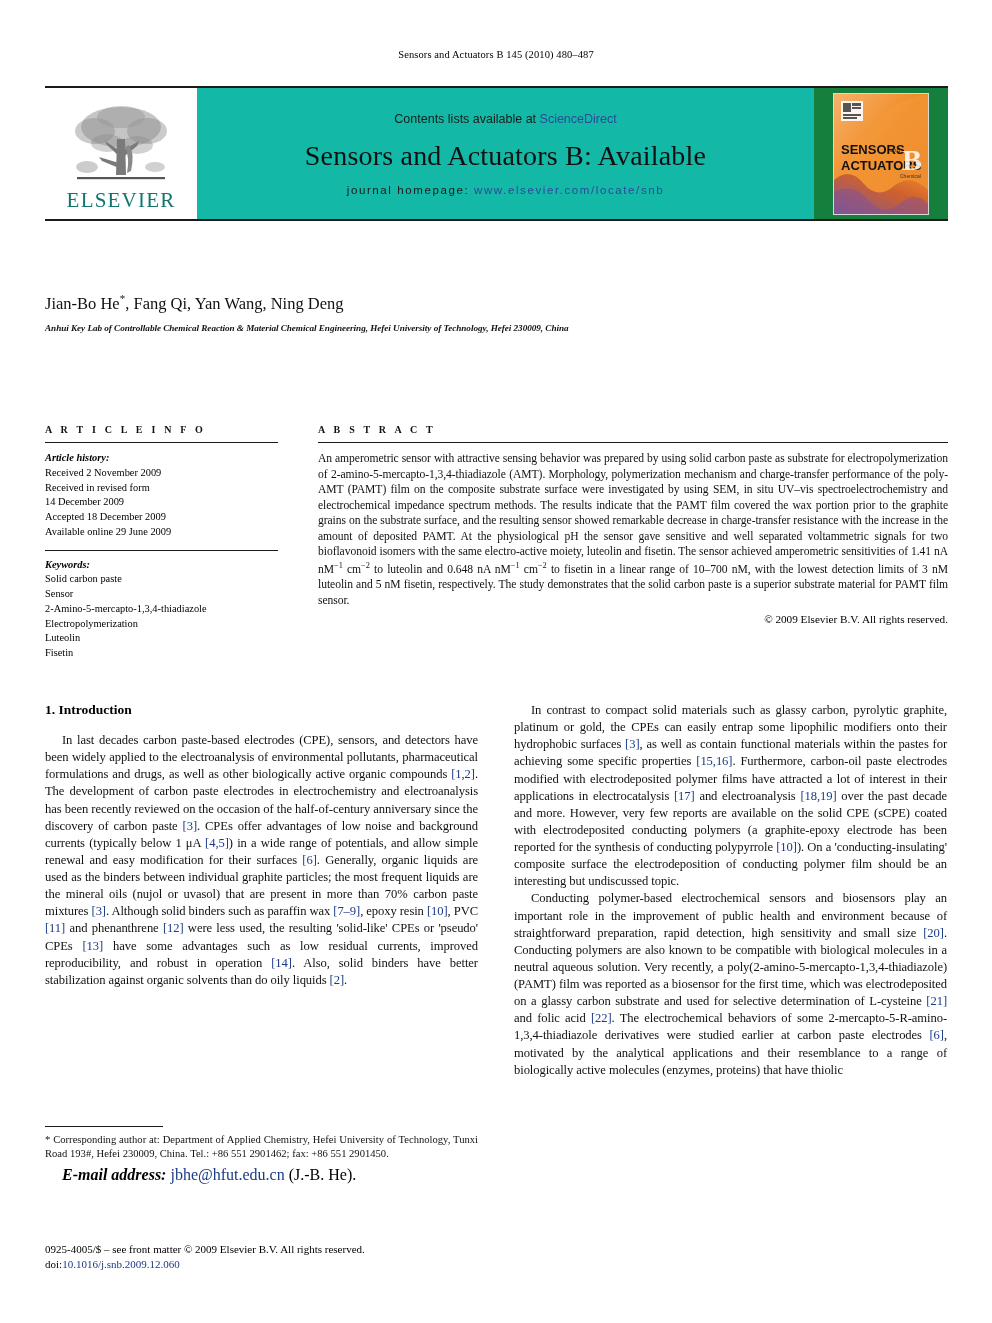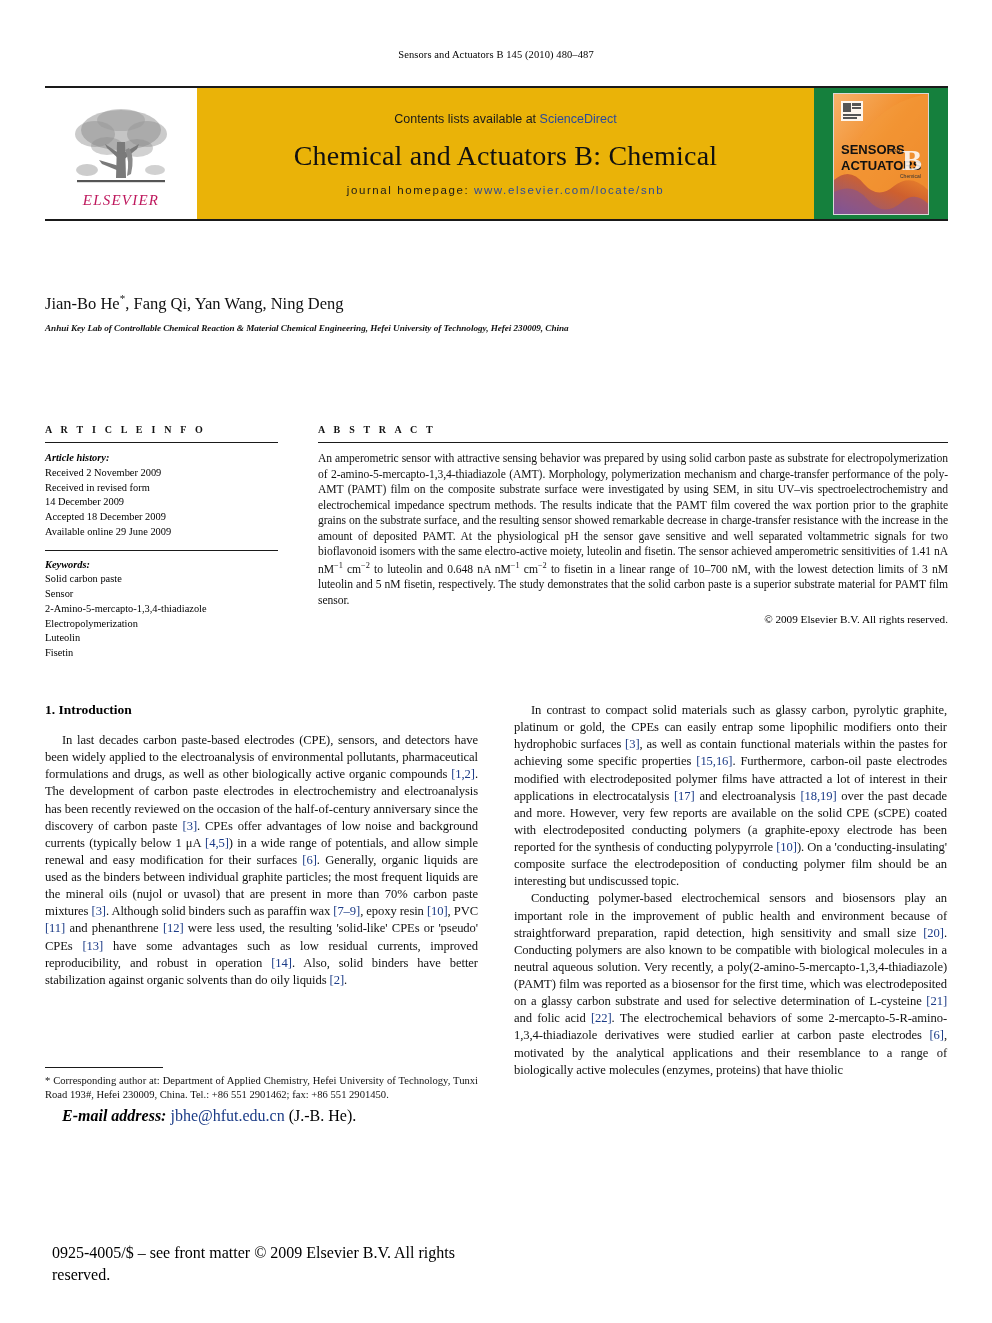--- a/index.html
+++ b/index.html
@@ -53,30 +53,29 @@
     padding-top: 4px;
     box-sizing: border-box;
   }
   .elsevier-tree {
     width: 104px;
     height: 88px;
     display: block;
   }
   .elsevier-word {
     font-family: "Liberation Serif", serif;
-    font-size: 15px;
+    font-size: 21px;
     letter-spacing: 1.2px;
-    color: #be185d;
+    color: #0f766e;
     line-height: 1;
     margin-top: 1px;
-    font-style: italic;
   }
   .mast-center {
     flex: 1 1 auto;
-    background: #eab308;
+    background: #14b8a6;
     display: flex;
     flex-direction: column;
     align-items: center;
     justify-content: center;
     gap: 0;
   }
   .contents-line {
     font-family: "Liberation Sans", sans-serif;
     font-size: 12.5px;
     color: #1a1a1a;
@@ -227,21 +226,21 @@
     margin: 0 0 0 0;
     color: #111;
     letter-spacing: -0.08px;
   }
   .para + .para { margin-top: 0px; }
   .ref { color: #1a3a86; }
 
   
   .footnotes {
     position: absolute;
-    top: 1067px;
+    top: 1126px;
     left: 45px;
     width: 433px;
   }
   .fn-rule {
     border: 0;
     border-top: 1.1px solid #1a1a1a;
     width: 118px;
     margin: 0 0 6px 0;
   }
   .fn-text {
@@ -254,23 +253,23 @@
     font-size: 16px;
     line-height: 1.34;
     text-indent: 17px;
     margin-top: 3px;
   }
   .fn-email .lbl { font-style: italic; font-weight: bold; }
   .fn-email .mail { color: #1a3a86; }
   .frontmatter {
     position: absolute;
     top: 1242px;
-    left: 52px;
+    left: 45px;
     width: 460px;
-    font-size: 16px;
+    font-size: 11px;
     line-height: 1.38;
   }
   .doi-link { color: #1a3a86; }
   sup { font-size: 0.72em; }
 </style>
 </head>
 <body>
 
 <div class="page">
 
@@ -297,21 +296,21 @@
           <path d="M60 44 q6 8 2 26 l-4 2 q3 -16 -2 -26 Z" fill="#8a8a8a"></path>
         </g>
       </svg>
       <div class="elsevier-word">ELSEVIER</div>
     </div>
 
     <div class="mast-center">
       <div class="contents-line">
         <span>Contents lists available at </span><span class="sd-link">ScienceDirect</span>
       </div>
-      <div class="journal-name">Chemical and Actuators B: Chemical</div>
+      <div class="journal-name">Sensors and Actuators B: Available</div>
       <div class="homepage-line">
         <span>journal homepage: </span><span class="hp-url">www.elsevier.com/locate/snb</span>
       </div>
     </div>
 
     <div class="mast-right">
       <div class="cover-thumb">
         <svg viewBox="0 0 96 122" width="96" height="122">
           <defs>
             <linearGradient id="cg" x1="0" y1="0" x2="1" y2="1">
@@ -395,15 +394,18 @@
   <div class="footnotes">
     <hr class="fn-rule">
     <div class="fn-text">* Corresponding author at: Department of Applied Chemistry, Hefei University of Technology, Tunxi Road 193#, Hefei 230009, China. Tel.: +86 551 2901462; fax: +86 551 2901450.</div>
     <div class="fn-email">
       <span class="lbl">E-mail address: </span><span class="mail">jbhe@hfut.edu.cn</span><span> (J.-B. He).</span>
     </div>
   </div>
 
   <div class="frontmatter">
     <div>0925-4005/$ – see front matter © 2009 Elsevier B.V. All rights reserved.</div>
+    <div>
+      <span>doi:</span><span class="doi-link">10.1016/j.snb.2009.12.060</span>
+    </div>
   </div>
 
 </div>
 
 </body></html>

